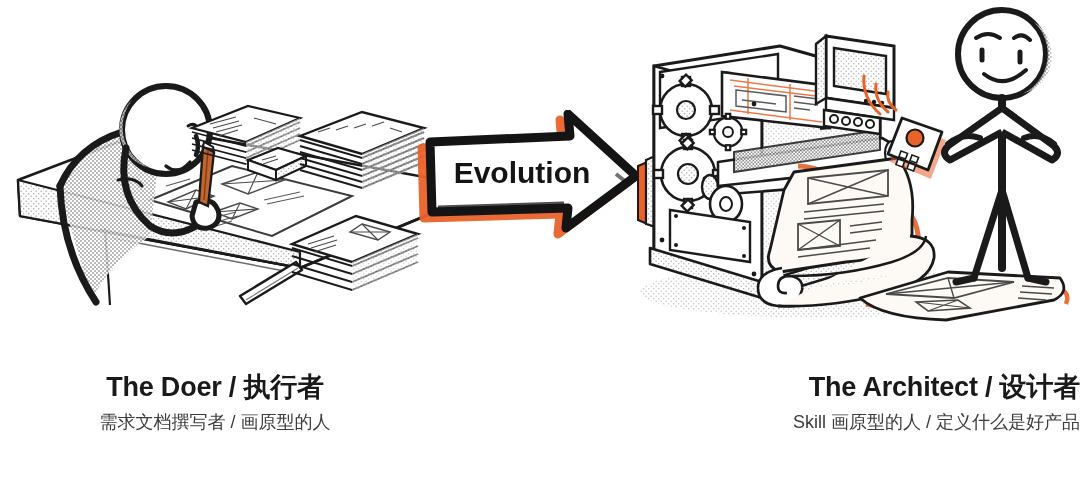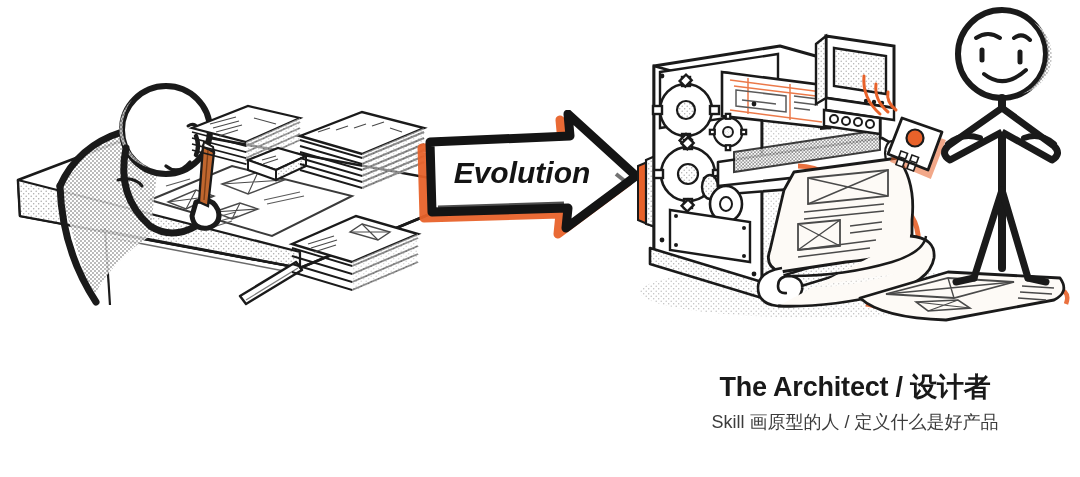--- a/index.html
+++ b/index.html
@@ -14,21 +14,21 @@
   }
   #stage {
     position: relative;
     width: 1080px; height: 477px;
     background: #ffffff;
   }
 
   
   .panel { position: absolute; top: 0; height: 477px; }
   #panel-left  { left: 0;    width: 430px; }
-  #panel-mid   { left: 410px; width: 235px; font-style: italic; }
+  #panel-mid   { left: 410px; width: 235px; }
   #panel-right { left: 630px; width: 450px; }
 
   .art { position: absolute; left: 0; top: 0; }
 
   
   .caption { position: absolute; width: 100%; text-align: center; }
   #caption-left  { left: 0;   top: 372px; width: 430px; }
   #caption-right { left: 630px; top: 372px; width: 450px; }
 
   .cap-title {
@@ -188,20 +188,24 @@
         <path d="M362 224 L378 240 M390 232 L350 232" stroke="#4a4a4a" stroke-width="1.1" fill="none"></path>
         <g stroke="#4a4a4a" stroke-width="1.2" fill="none">
           <path d="M308 244 L334 236"></path>
             <path d="M311 248 L337 240"></path>
           <path d="M314 252 L336 245"></path>
         </g>
         <path d="M352 262 L352 292 L418 264 L418 234 Z" fill="url(#halftone-light)" opacity="0.5" stroke="none"></path>
       </g>
     </svg>
 
+    <div class="caption" id="caption-left">
+      <div class="cap-title">The Doer / 执行者</div>
+      <div class="cap-sub">需求文档撰写者 / 画原型的人</div>
+    </div>
   </div>
 
   <div class="panel" id="panel-mid">
     <svg class="art" width="235" height="160" viewBox="0 0 235 160" style="top:110px;">
       <g>
         <path d="M12 38 L152 32 L150 10 L218 72 L148 124 L150 104 L14 108 Z" fill="none" stroke="#e8622a" stroke-width="9" stroke-linejoin="round" opacity="0.95"></path>
       </g>
       <g>
         <path d="M20 32 L160 26 L158 4 L226 66 L156 118 L158 98 L22 102 Z" fill="#ffffff" stroke="#141414" stroke-width="9" stroke-linejoin="round" stroke-linecap="round"></path>
         <path d="M28 98 L154 94" stroke="#141414" stroke-width="5" fill="none" opacity="0.75"></path>
@@ -437,19 +441,19 @@
         <path d="M318 144 Q332 132 350 138" fill="none" stroke="#1a1a1a" stroke-width="6" stroke-linecap="round"></path>
         <path d="M424 144 Q410 132 394 138" fill="none" stroke="#1a1a1a" stroke-width="6" stroke-linecap="round"></path>
 
         <path d="M372 190 L344 278" stroke="#1a1a1a" stroke-width="7" stroke-linecap="round" fill="none"></path>
         <path d="M372 190 L398 278" stroke="#1a1a1a" stroke-width="7" stroke-linecap="round" fill="none"></path>
         <path d="M344 278 L326 282" stroke="#1a1a1a" stroke-width="7" stroke-linecap="round" fill="none"></path>
         <path d="M398 278 L416 282" stroke="#1a1a1a" stroke-width="7" stroke-linecap="round" fill="none"></path>
       </g>
     </svg>
 
-    <div class="caption" id="caption-right" style="left:0;width:450px;">
+    <div class="caption" id="caption-right" style="left:0;width:450px;text-align:right;">
       <div class="cap-title">The Architect / 设计者</div>
       <div class="cap-sub">Skill 画原型的人 / 定义什么是好产品</div>
     </div>
   </div>
 
 </div>
 
 </body></html>

